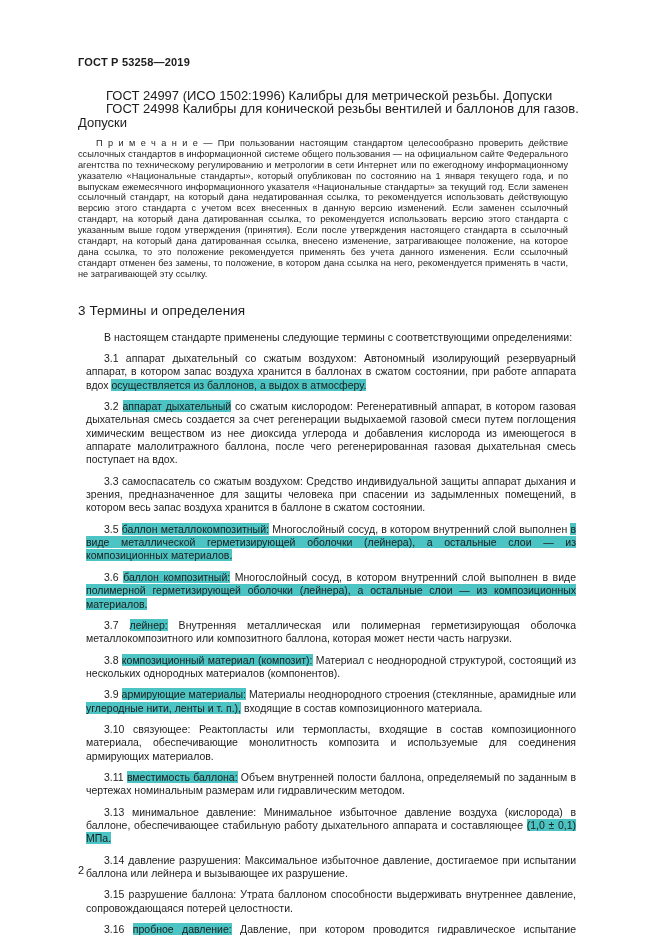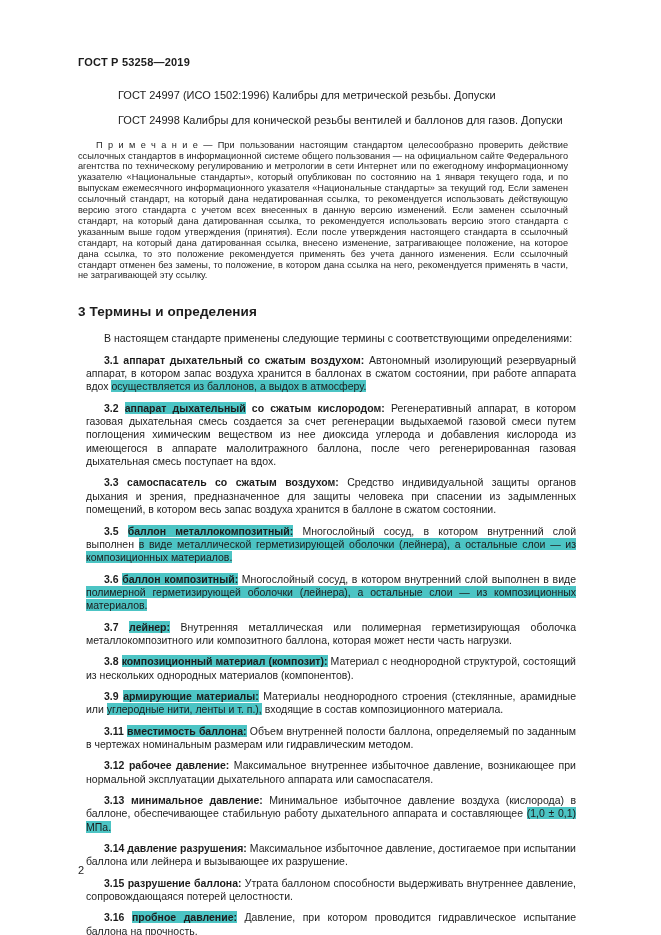--- a/index.html
+++ b/index.html
@@ -21,22 +21,22 @@
     left: 78px; top: 56px;
     width: 506px;
   }
   .doc-header {
     font-size: 11px;
     font-weight: bold;
     margin: 0 0 21px 0;
     letter-spacing: 0.2px;
   }
   p.ref {
-    margin: 12px;
-    font-size: 11px;
+    margin: 0;
+    font-size: 13px;
     line-height: 13.3px;
     text-indent: 28px;
   }
   p.note {
     margin: 9px 16px 0 0;
     font-size: 9.2px;
     line-height: 10.9px;
     text-align: justify;
     text-indent: 18px;
     color: #242424;
@@ -47,21 +47,21 @@
     font-weight: bold;
     letter-spacing: 0.1px;
   }
   p.para {
     margin: 8px;
     font-size: 10.5px;
     line-height: 13.35px;
     text-align: justify;
     text-indent: 18px;
   }
-  .b { font-weight: bold; }
+  .b { font-weight: normal; }
   .hl { background-color: var(--hl, #4cc4c4); }
   .page-number {
     position: absolute;
     left: 78px; top: 864px;
     font-size: 11px;
   }
 </style>
 </head>
 <body>
 
@@ -69,28 +69,28 @@
   <div class="content">
     <div class="doc-header">ГОСТ Р 53258—2019</div>
     <div id="document-body">
         <p class="ref"><span>ГОСТ 24997 (ИСО 1502:1996) Калибры для метрической резьбы. Допуски</span></p>
         <p class="ref"><span>ГОСТ 24998 Калибры для конической резьбы вентилей и баллонов для газов. Допуски</span></p>
         <p class="note"><span>П р и м е ч а н и е — При пользовании настоящим стандартом целесообразно проверить действие ссылочных стандартов в информационной системе общего пользования — на официальном сайте Федерального агентства по техническому регулированию и метрологии в сети Интернет или по ежегодному информационному указателю «Национальные стандарты», который опубликован по состоянию на 1 января текущего года, и по выпускам ежемесячного информационного указателя «Национальные стандарты» за текущий год. Если заменен ссылочный стандарт, на который дана недатированная ссылка, то рекомендуется использовать действующую версию этого стандарта с учетом всех внесенных в данную версию изменений. Если заменен ссылочный стандарт, на который дана датированная ссылка, то рекомендуется использовать версию этого стандарта с указанным выше годом утверждения (принятия). Если после утверждения настоящего стандарта в ссылочный стандарт, на который дана датированная ссылка, внесено изменение, затрагивающее положение, на которое дана ссылка, то это положение рекомендуется применять без учета данного изменения. Если ссылочный стандарт отменен без замены, то положение, в котором дана ссылка на него, рекомендуется применять в части, не затрагивающей эту ссылку.</span></p>
         <h2 class="heading"><span class="b">3 Термины и определения</span></h2>
         <p class="para"><span>В настоящем стандарте применены следующие термины с соответствующими определениями:</span></p>
         <p class="para"><span class="b">3.1 аппарат дыхательный со сжатым воздухом:</span><span> Автономный изолирующий резервуарный аппарат, в котором запас воздуха хранится в баллонах в сжатом состоянии, при работе аппарата вдох </span><span class="hl">осуществляется из баллонов, а выдох в атмосферу.</span></p>
         <p class="para"><span class="b">3.2 </span><span class="b hl">аппарат дыхательный</span><span class="b"> со сжатым кислородом:</span><span> Регенеративный аппарат, в котором газовая дыхательная смесь создается за счет регенерации выдыхаемой газовой смеси путем поглощения химическим веществом из нее диоксида углерода и добавления кислорода из имеющегося в аппарате малолитражного баллона, после чего регенерированная газовая дыхательная смесь поступает на вдох.</span></p>
-        <p class="para"><span class="b">3.3 самоспасатель со сжатым воздухом:</span><span> Средство индивидуальной защиты органов дыхания и зрения, предназначенное для защиты человека при спасении из задымленных помещений, в котором весь запас воздуха хранится в баллоне в сжатом состоянии.</span></p>
+        <p class="para"><span class="b">3.3 самоспасатель со сжатым воздухом:</span><span> Средство индивидуальной защиты аппарат дыхания и зрения, предназначенное для защиты человека при спасении из задымленных помещений, в котором весь запас воздуха хранится в баллоне в сжатом состоянии.</span></p>
         <p class="para"><span class="b">3.5 </span><span class="b hl">баллон металлокомпозитный:</span><span> Многослойный сосуд, в котором внутренний слой выполнен </span><span class="hl">в виде металлической герметизирующей оболочки (лейнера), а остальные слои — из композиционных материалов.</span></p>
         <p class="para"><span class="b">3.6 </span><span class="b hl">баллон композитный:</span><span> Многослойный сосуд, в котором внутренний слой выполнен в виде </span><span class="hl">полимерной герметизирующей оболочки (лейнера), а остальные слои — из композиционных материалов.</span></p>
         <p class="para"><span class="b">3.7 </span><span class="b hl">лейнер:</span><span> Внутренняя металлическая или полимерная герметизирующая оболочка металлокомпозитного или композитного баллона, которая может нести часть нагрузки.</span></p>
         <p class="para"><span class="b">3.8 </span><span class="b hl">композиционный материал (композит):</span><span> Материал с неоднородной структурой, состоящий из нескольких однородных материалов (компонентов).</span></p>
         <p class="para"><span class="b">3.9 </span><span class="b hl">армирующие материалы:</span><span> Материалы неоднородного строения (стеклянные, арамидные или </span><span class="hl">углеродные нити, ленты и т. п.),</span><span> входящие в состав композиционного материала.</span></p>
+        <p class="para"><span class="b">3.10 связующее:</span><span> Реактопласты или термопласты, входящие в состав композиционного материала, обеспечивающие монолитность композита и используемые для соединения армирующих материалов.</span></p>
         <p class="para"><span class="b">3.11 </span><span class="b hl">вместимость баллона:</span><span> Объем внутренней полости баллона, определяемый по заданным в чертежах номинальным размерам или гидравлическим методом.</span></p>
-        <p class="para"><span class="b">3.12 рабочее давление:</span><span> Максимальное внутреннее избыточное давление, возникающее при нормальной эксплуатации дыхательного аппарата или самоспасателя.</span></p>
         <p class="para"><span class="b">3.13 минимальное давление:</span><span> Минимальное избыточное давление воздуха (кислорода) в баллоне, обеспечивающее стабильную работу дыхательного аппарата и составляющее </span><span class="hl">(1,0 ± 0,1) МПа.</span></p>
         <p class="para"><span class="b">3.14 давление разрушения:</span><span> Максимальное избыточное давление, достигаемое при испытании баллона или лейнера и вызывающее их разрушение.</span></p>
         <p class="para"><span class="b">3.15 разрушение баллона:</span><span> Утрата баллоном способности выдерживать внутреннее давление, сопровождающаяся потерей целостности.</span></p>
         <p class="para"><span class="b">3.16 </span><span class="b hl">пробное давление:</span><span> Давление, при котором проводится гидравлическое испытание баллона на прочность.</span></p>
       </div>
   </div>
   <div class="page-number">2</div>
 </div>
 
 </body></html>

